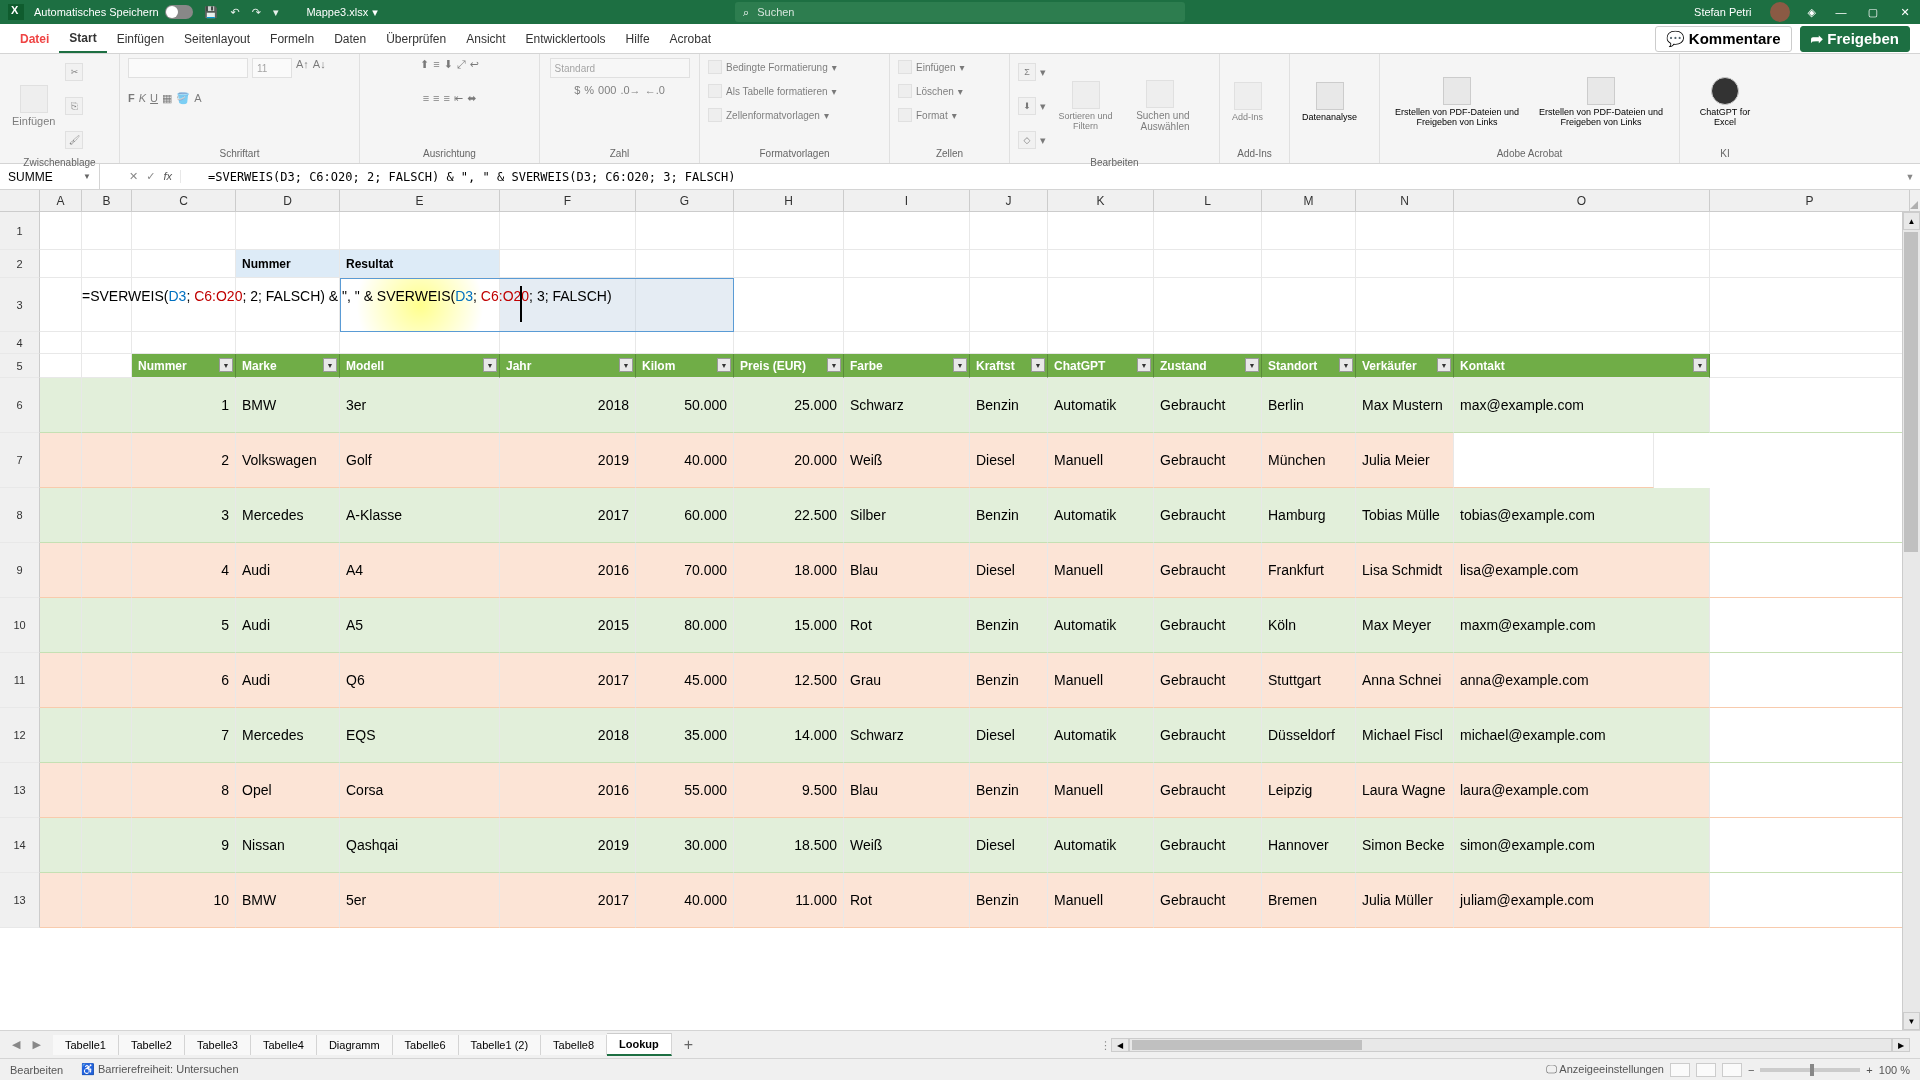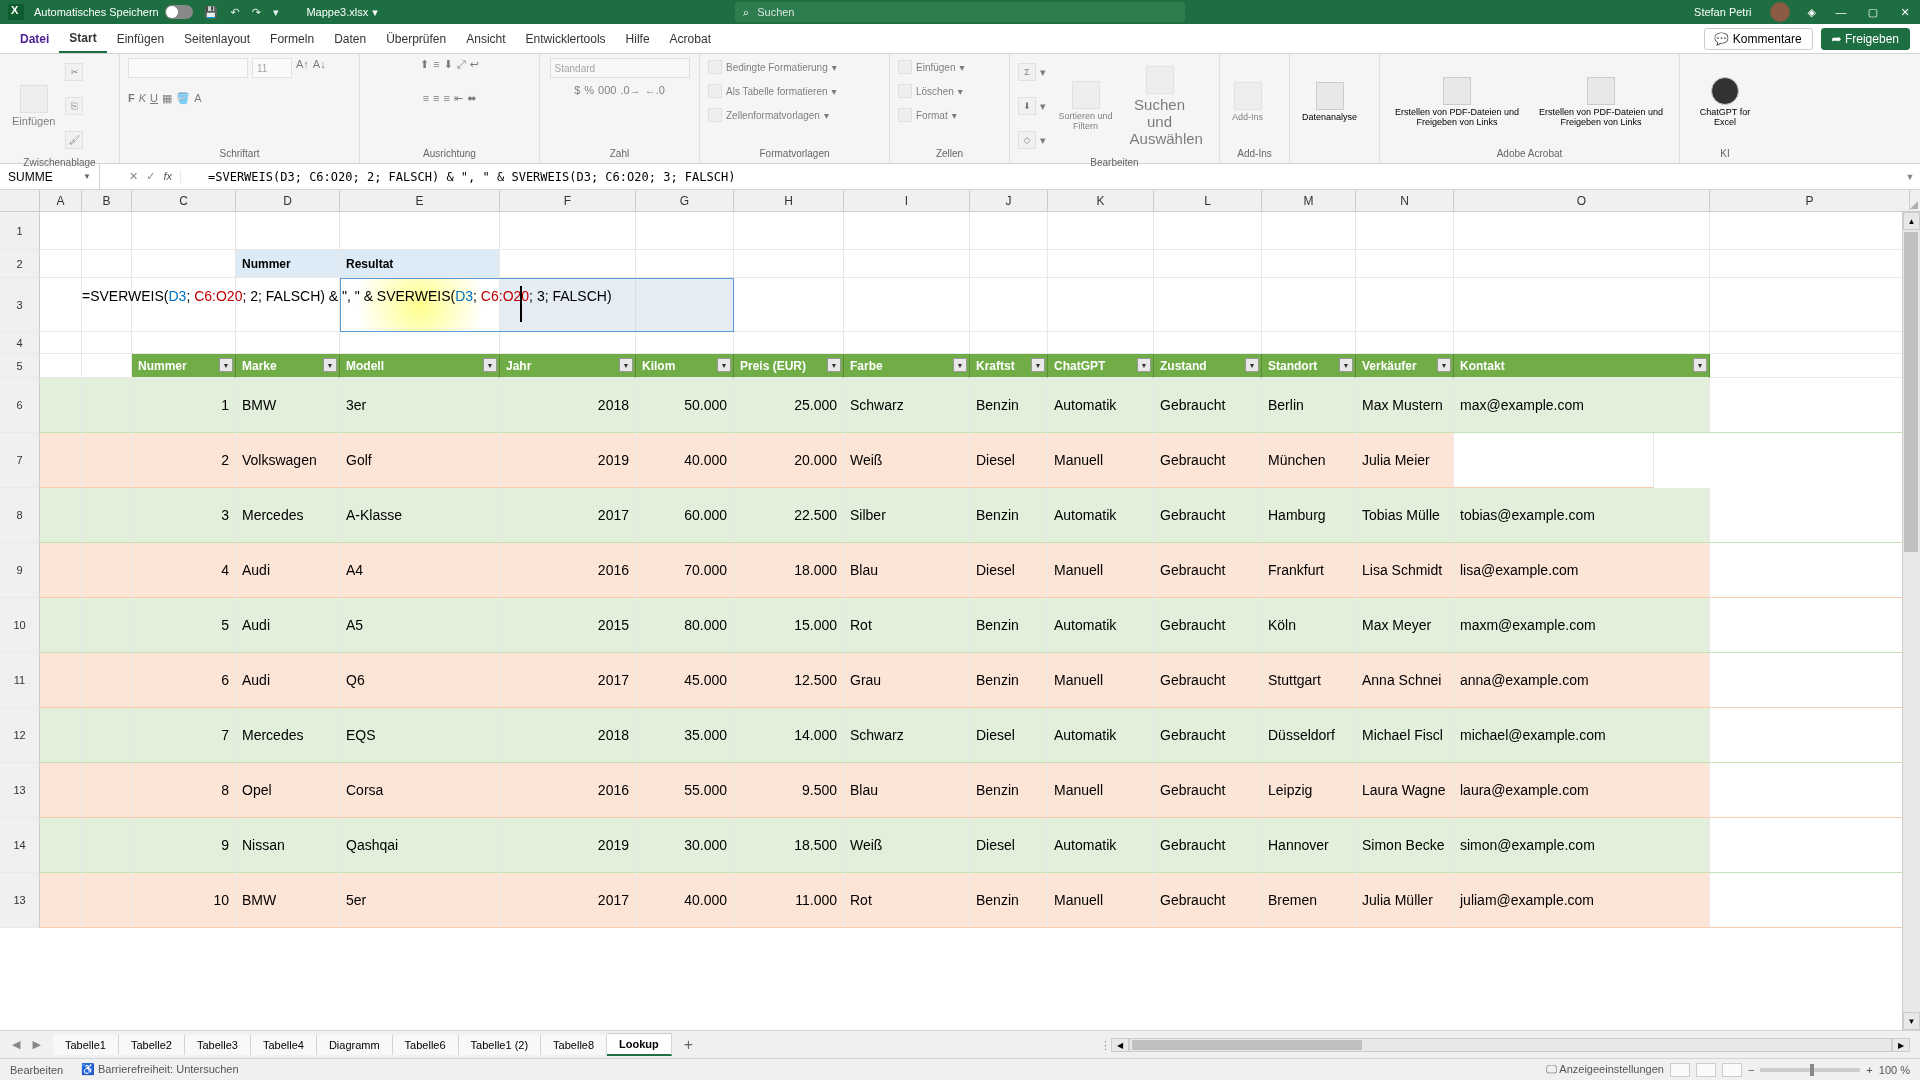--- a/index.html
+++ b/index.html
@@ -17,23 +17,23 @@
 .titlebar .filename { margin-left: 28px; }
 .titlebar .search { position: absolute; left: 50%; transform: translateX(-50%); width: 450px; height: 20px; background: #2d7d4f; border-radius: 3px; display: flex; align-items: center; padding: 0 8px; gap: 8px; }
 .titlebar .right { position: absolute; right: 8px; display: flex; align-items: center; gap: 18px; }
 .titlebar .avatar { width: 20px; height: 20px; border-radius: 50%; background: #8a5a44; }
 .win-btn { width: 14px; height: 14px; display: flex; align-items: center; justify-content: center; }
 
 
 .ribbon-tabs { height: 30px; background: white; display: flex; align-items: center; padding: 0 10px; border-bottom: 1px solid #d4d4d4; font-size: 12px; position: relative; }
 .ribbon-tabs .tab { padding: 6px 10px; cursor: pointer; color: #333; }
 .ribbon-tabs .tab.active { border-bottom: 2px solid #1d6f42; font-weight: 700; }
-.ribbon-tabs .tab.file { color: #4c1d95; font-weight: 600; }
+.ribbon-tabs .tab.file { color: #ef4444; font-weight: 600; }
 .ribbon-tabs .right { position: absolute; right: 10px; display: flex; gap: 8px; }
-.ribbon-tabs .btn { padding: 3px 10px; border: 1px solid #ccc; border-radius: 3px; font-size: 12px; background: white; }
+.ribbon-tabs .btn { padding: 3px 10px; border: 1px solid #ccc; border-radius: 3px; font-size: 15px; background: white; font-weight: bold; }
 .ribbon-tabs .btn.share { background: #1d6f42; color: white; border-color: #1d6f42; }
 
 
 .ribbon { height: 110px; background: #f5f5f5; border-bottom: 1px solid #d4d4d4; display: flex; font-size: 11px; }
 .ribbon-group { border-right: 1px solid #e0e0e0; padding: 4px 8px; display: flex; flex-direction: column; justify-content: space-between; }
 .ribbon-group .label { text-align: center; color: #666; font-size: 10px; padding-top: 3px; }
 .ribbon-group .content { display: flex; gap: 6px; flex: 1; align-items: center; }
 .ribbon-big { display: flex; flex-direction: column; align-items: center; gap: 2px; opacity: 0.5; padding: 4px; }
 .ribbon-big .icon { width: 28px; height: 28px; background: #e8e8e8; border: 1px solid #ccc; }
 .ribbon-small { display: flex; flex-direction: column; gap: 6px; }
@@ -264,21 +264,21 @@
         <div class="row"><span class="btn">Σ</span>▾</div>
         <div class="row"><span class="btn">⬇</span>▾</div>
         <div class="row"><span class="btn">◇</span>▾</div>
       </div>
       <div class="ribbon-big">
           <div class="icon"></div>
           <span style="font-size:9px; text-align:center; width:60px">Sortieren und Filtern</span>
         </div>
       <div class="ribbon-big">
           <div class="icon"></div>
-          <span style="font-size:15px; text-align:center; width:60px">Suchen und Auswählen</span>
+          <span style="font-size:10px; text-align:right; width:60px">Suchen und Auswählen</span>
         </div>
     </div>
     <div class="label">Bearbeiten</div>
   </div>
   <div class="ribbon-group" style="width:70px">
     <div class="content">
         <div class="ribbon-big">
           <div class="icon"></div>
           <span style="font-size:9px">Add-Ins</span>
         </div>

